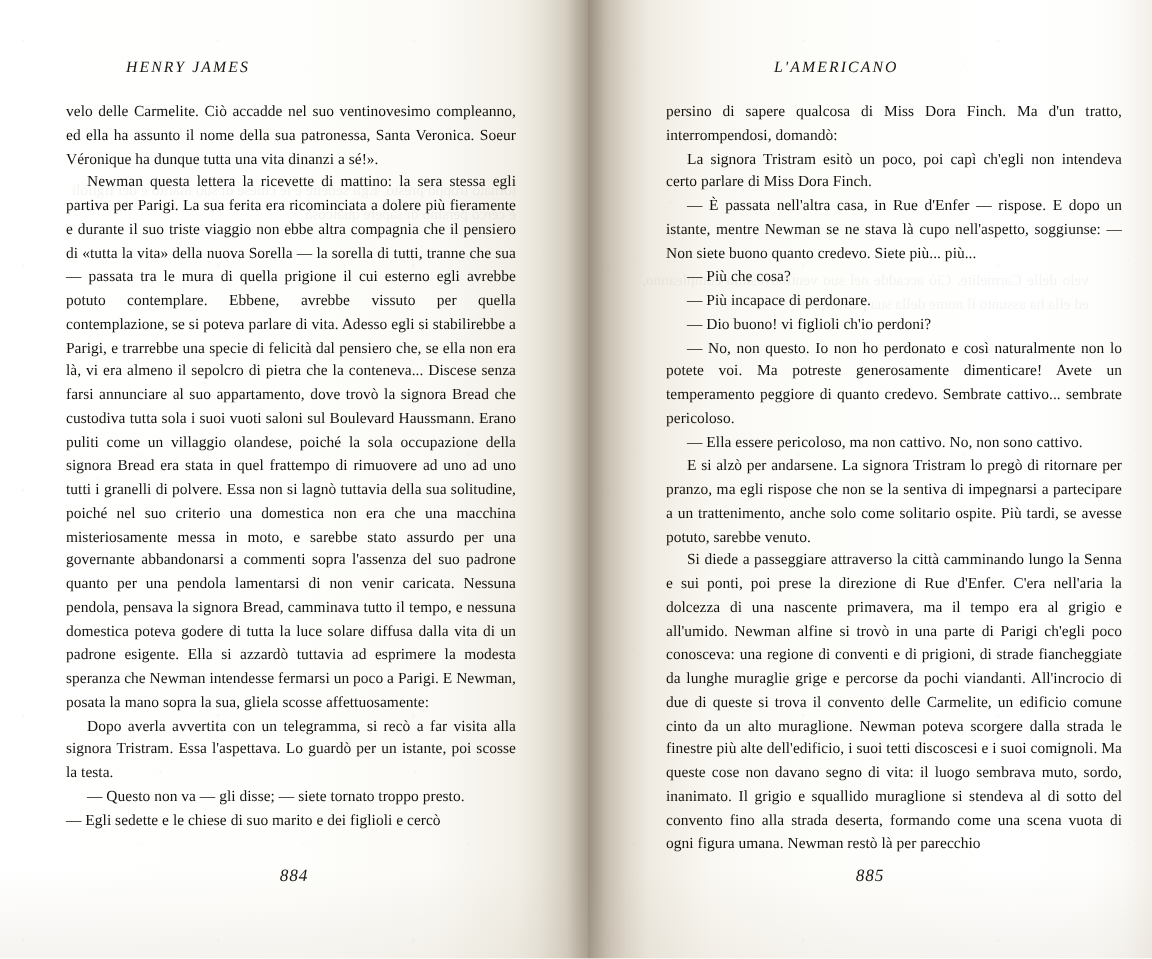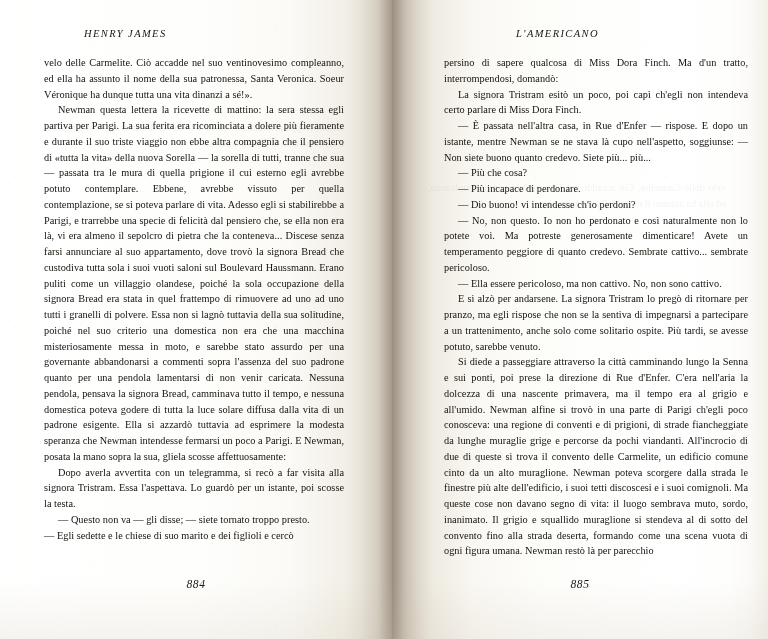--- a/index.html
+++ b/index.html
@@ -106,21 +106,21 @@
 
   #col-left  { left: 44px;  top: 28px; width: 300px; }
   #col-right { left: 444px; top: 28px; width: 304px; }
 
   .running-head {
     font-style: italic;
     font-size: 10.5px;
     letter-spacing: 1.4px;
     text-align: center;
     color: #1a1712;
-    margin: 0 0 16px 0;
+    margin: 12px 0 16px 0;
     font-variant: small-caps;
     white-space: nowrap;
   }
   #col-left .running-head { text-align: left; padding-left: 40px; }
   #col-right .running-head { text-align: left; padding-left: 72px; }
 
   .body-text p {
     margin: 0;
     font-size: 10.3px;
     line-height: 15.75px;
@@ -196,21 +196,21 @@
   </div>
 
   <div class="text-column" id="col-right">
     <div class="running-head">L'AMERICANO</div>
     <div class="body-text" id="right-body">
         <p>persino di sapere qualcosa di Miss Dora Finch. Ma d'un tratto, interrompendosi, domandò:</p>
         <p class="indent">La signora Tristram esitò un poco, poi capì ch'egli non intendeva certo parlare di Miss Dora Finch.</p>
         <p class="indent">— È passata nell'altra casa, in Rue d'Enfer — rispose. E dopo un istante, mentre Newman se ne stava là cupo nell'aspetto, soggiunse: — Non siete buono quanto credevo. Siete più... più...</p>
         <p class="indent">— Più che cosa?</p>
         <p class="indent">— Più incapace di perdonare.</p>
-        <p class="indent">— Dio buono! vi intendesse ch'io perdoni?</p>
+        <p class="indent">— Dio buono! vi figlioli ch'io perdoni?</p>
         <p class="indent">— No, non questo. Io non ho perdonato e così naturalmente non lo potete voi. Ma potreste generosamente dimenticare! Avete un temperamento peggiore di quanto credevo. Sembrate cattivo... sembrate pericoloso.</p>
         <p class="indent">— Ella essere pericoloso, ma non cattivo. No, non sono cattivo.</p>
         <p class="indent">E si alzò per andarsene. La signora Tristram lo pregò di ritornare per pranzo, ma egli rispose che non se la sentiva di impegnarsi a partecipare a un trattenimento, anche solo come solitario ospite. Più tardi, se avesse potuto, sarebbe venuto.</p>
         <p class="indent">Si diede a passeggiare attraverso la città camminando lungo la Senna e sui ponti, poi prese la direzione di Rue d'Enfer. C'era nell'aria la dolcezza di una nascente primavera, ma il tempo era al grigio e all'umido. Newman alfine si trovò in una parte di Parigi ch'egli poco conosceva: una regione di conventi e di prigioni, di strade fiancheggiate da lunghe muraglie grige e percorse da pochi viandanti. All'incrocio di due di queste si trova il convento delle Carmelite, un edificio comune cinto da un alto muraglione. Newman poteva scorgere dalla strada le finestre più alte dell'edificio, i suoi tetti discoscesi e i suoi comignoli. Ma queste cose non davano segno di vita: il luogo sembrava muto, sordo, inanimato. Il grigio e squallido muraglione si stendeva al di sotto del convento fino alla strada deserta, formando come una scena vuota di ogni figura umana. Newman restò là per parecchio</p>
       </div>
   </div>
 
   <div class="page-folio" id="folio-left">884</div>
   <div class="page-folio" id="folio-right">885</div>
 

